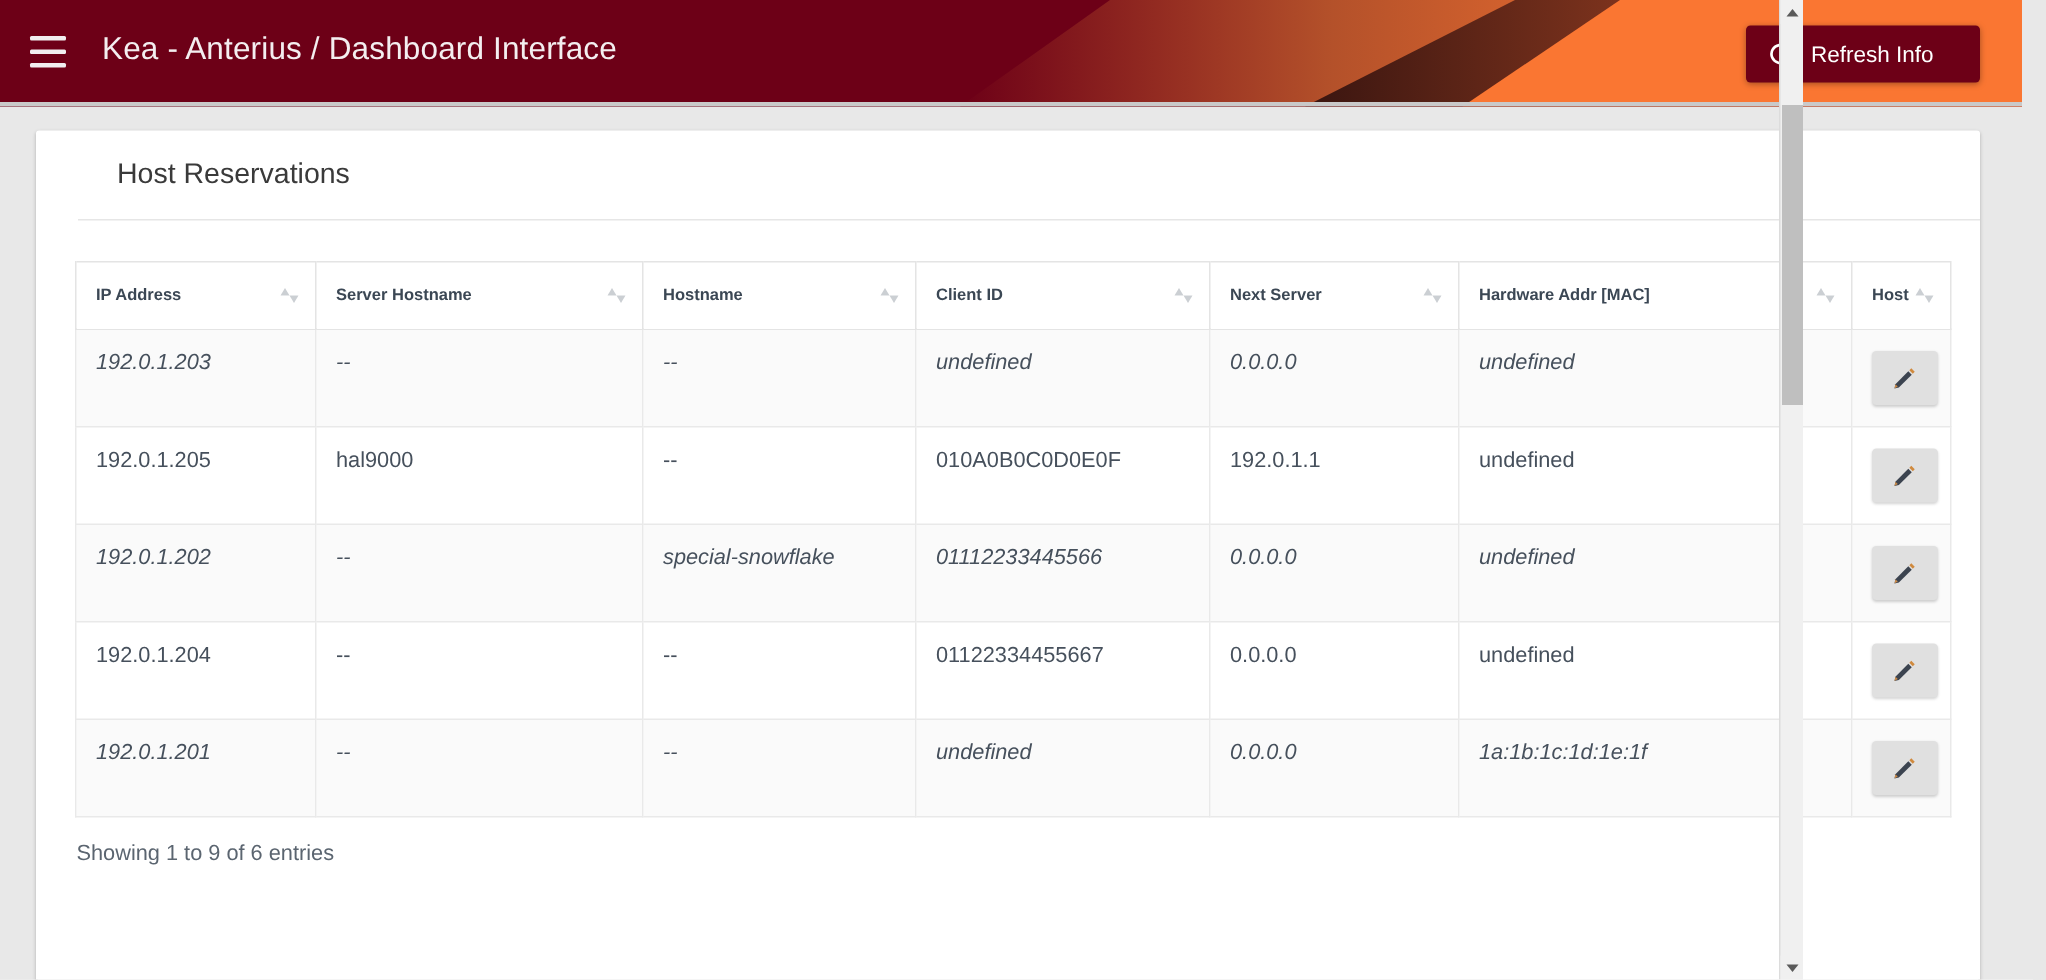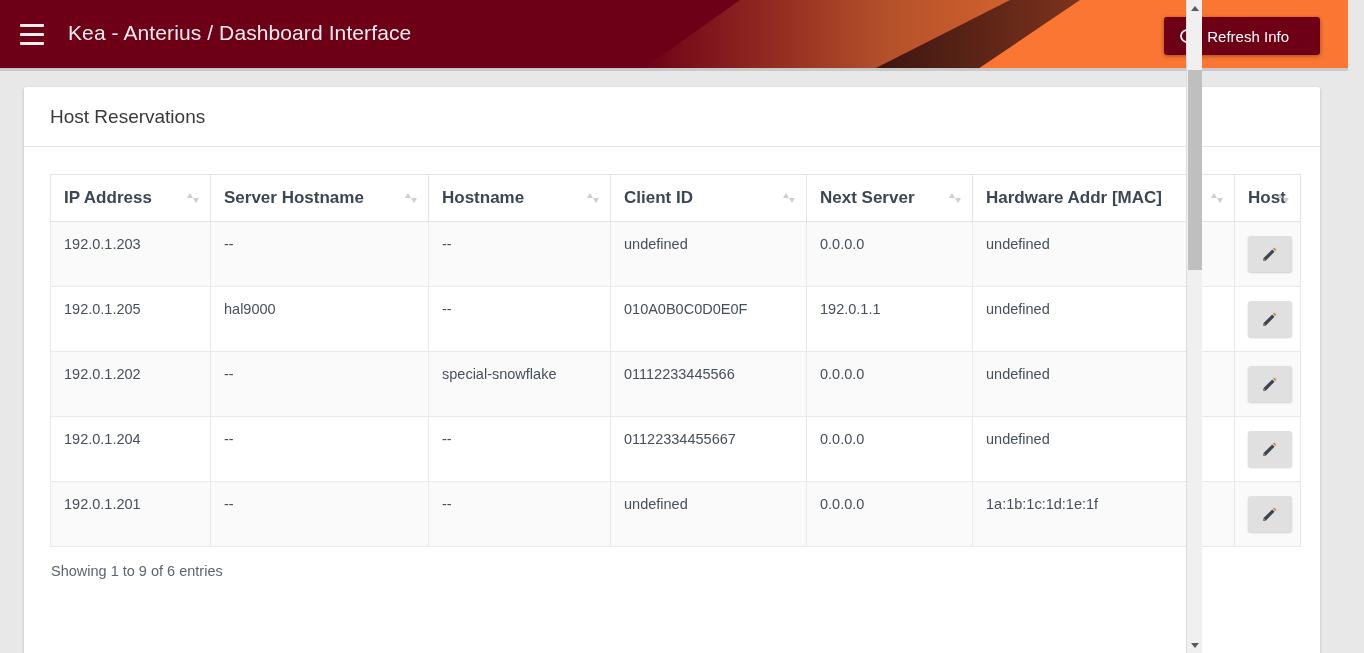--- a/index.html
+++ b/index.html
@@ -95,40 +95,41 @@
     background: #ffffff;
     border-radius: 2px;
     box-shadow: 0 1px 3px rgba(0,0,0,.16), 0 1px 2px rgba(0,0,0,.10);
   }
   .card-header {
     height: 60px;
     border-bottom: 1px solid #e6e6e6;
     display: flex;
     align-items: center;
     padding-left: 26px;
+    margin-left: 28px;
   }
   .card-title {
     font-size: 19px;
     color: #3a3a3a;
     font-weight: 400;
   }
   .card-body {
     padding: 27px 26px 0 26px;
   }
 
   
   table.dt {
     width: 100%;
     border-collapse: collapse;
     table-layout: fixed;
     border: 1px solid #e4e4e4;
   }
   table.dt th {
     text-align: left;
-    font-size: 17px;
+    font-size: 11px;
     color: #3b4754;
     font-weight: bold;
     padding: 13px 12px 13px 13px;
     border: 1px solid #e4e4e4;
     border-top: none;
     background: #ffffff;
     position: relative;
     vertical-align: middle;
     height: 45px;
     cursor: pointer;
@@ -146,21 +147,21 @@
   table.dt td {
     font-size: 14.5px;
     color: #46505c;
     padding: 14px 12px 14px 13px;
     border: 1px solid #e9e9e9;
     height: 58px;
     vertical-align: top;
     overflow: hidden;
     white-space: nowrap;
   }
-  table.dt tbody tr.odd td { background: #fafafa; }
+  table.dt tbody tr.odd td { background: #fafafa; font-style: italic; }
   table.dt tbody tr.even td { background: #ffffff; }
 
   .col-ip       { width: 160px; }
   .col-srvhost  { width: 218px; }
   .col-host     { width: 182px; }
   .col-clientid { width: 196px; }
   .col-nextsrv  { width: 166px; }
   .col-mac      { width: 262px; }
   .col-edit     { width: 66px; }
 

